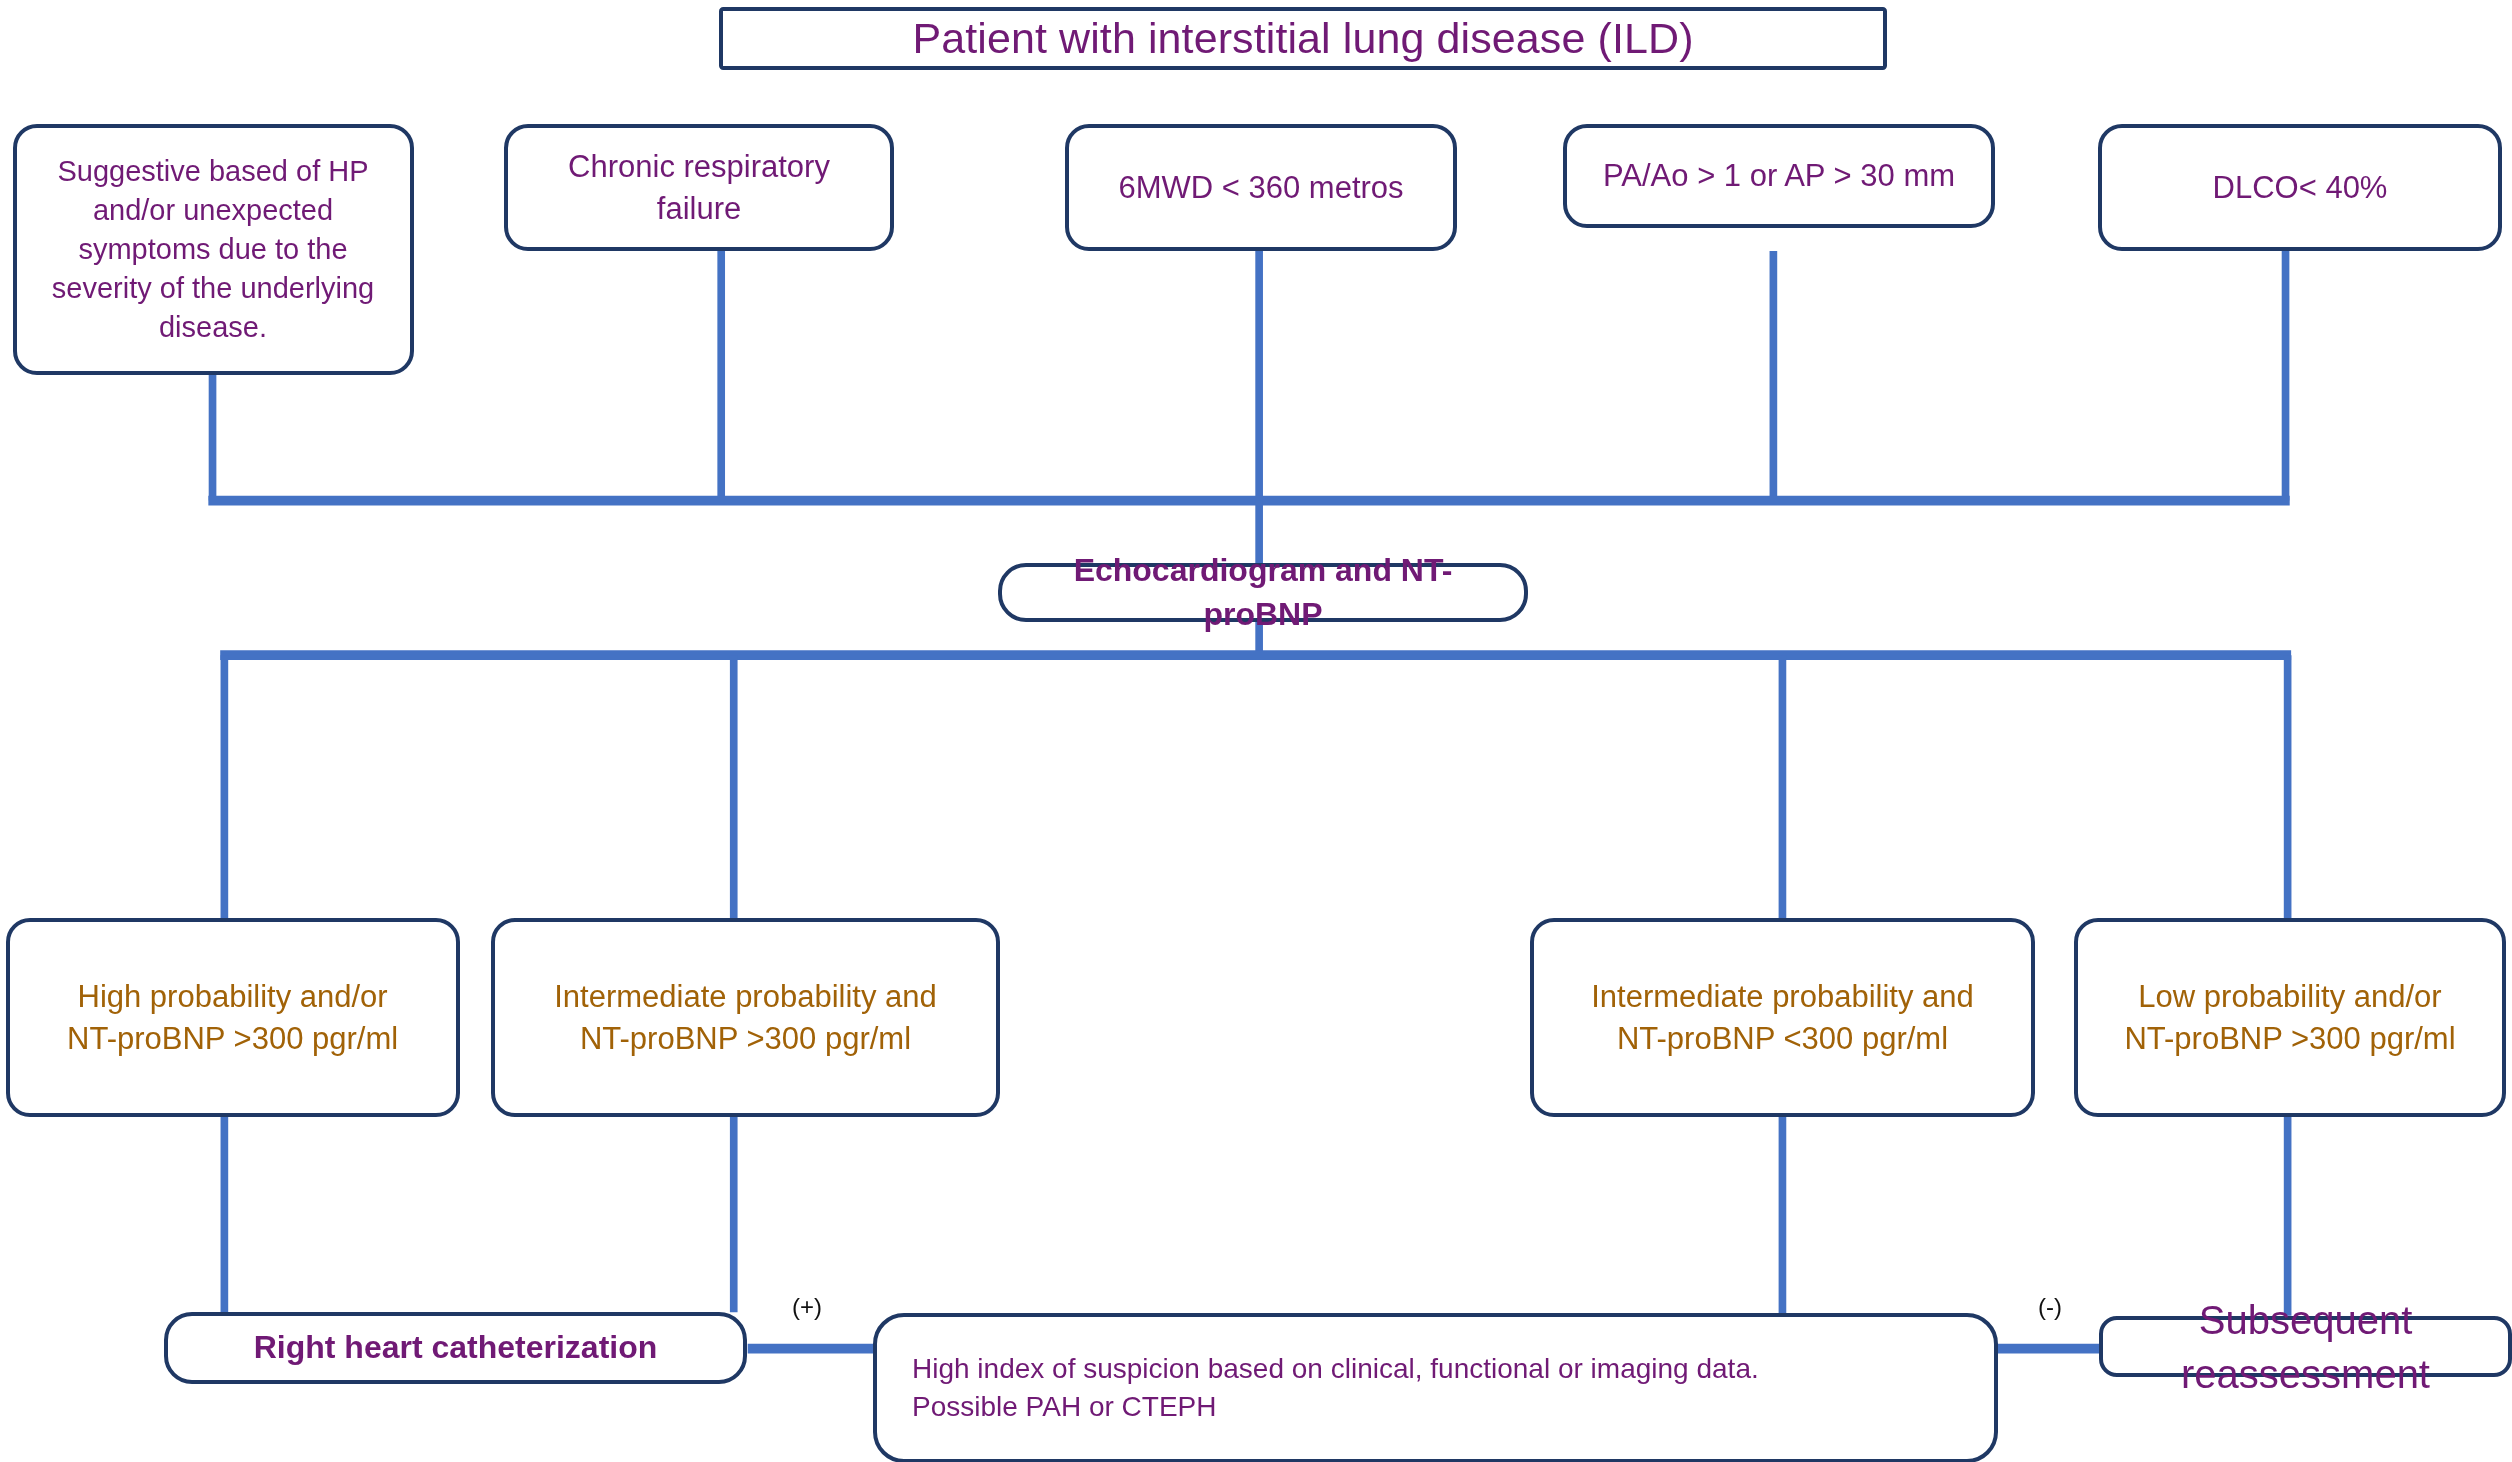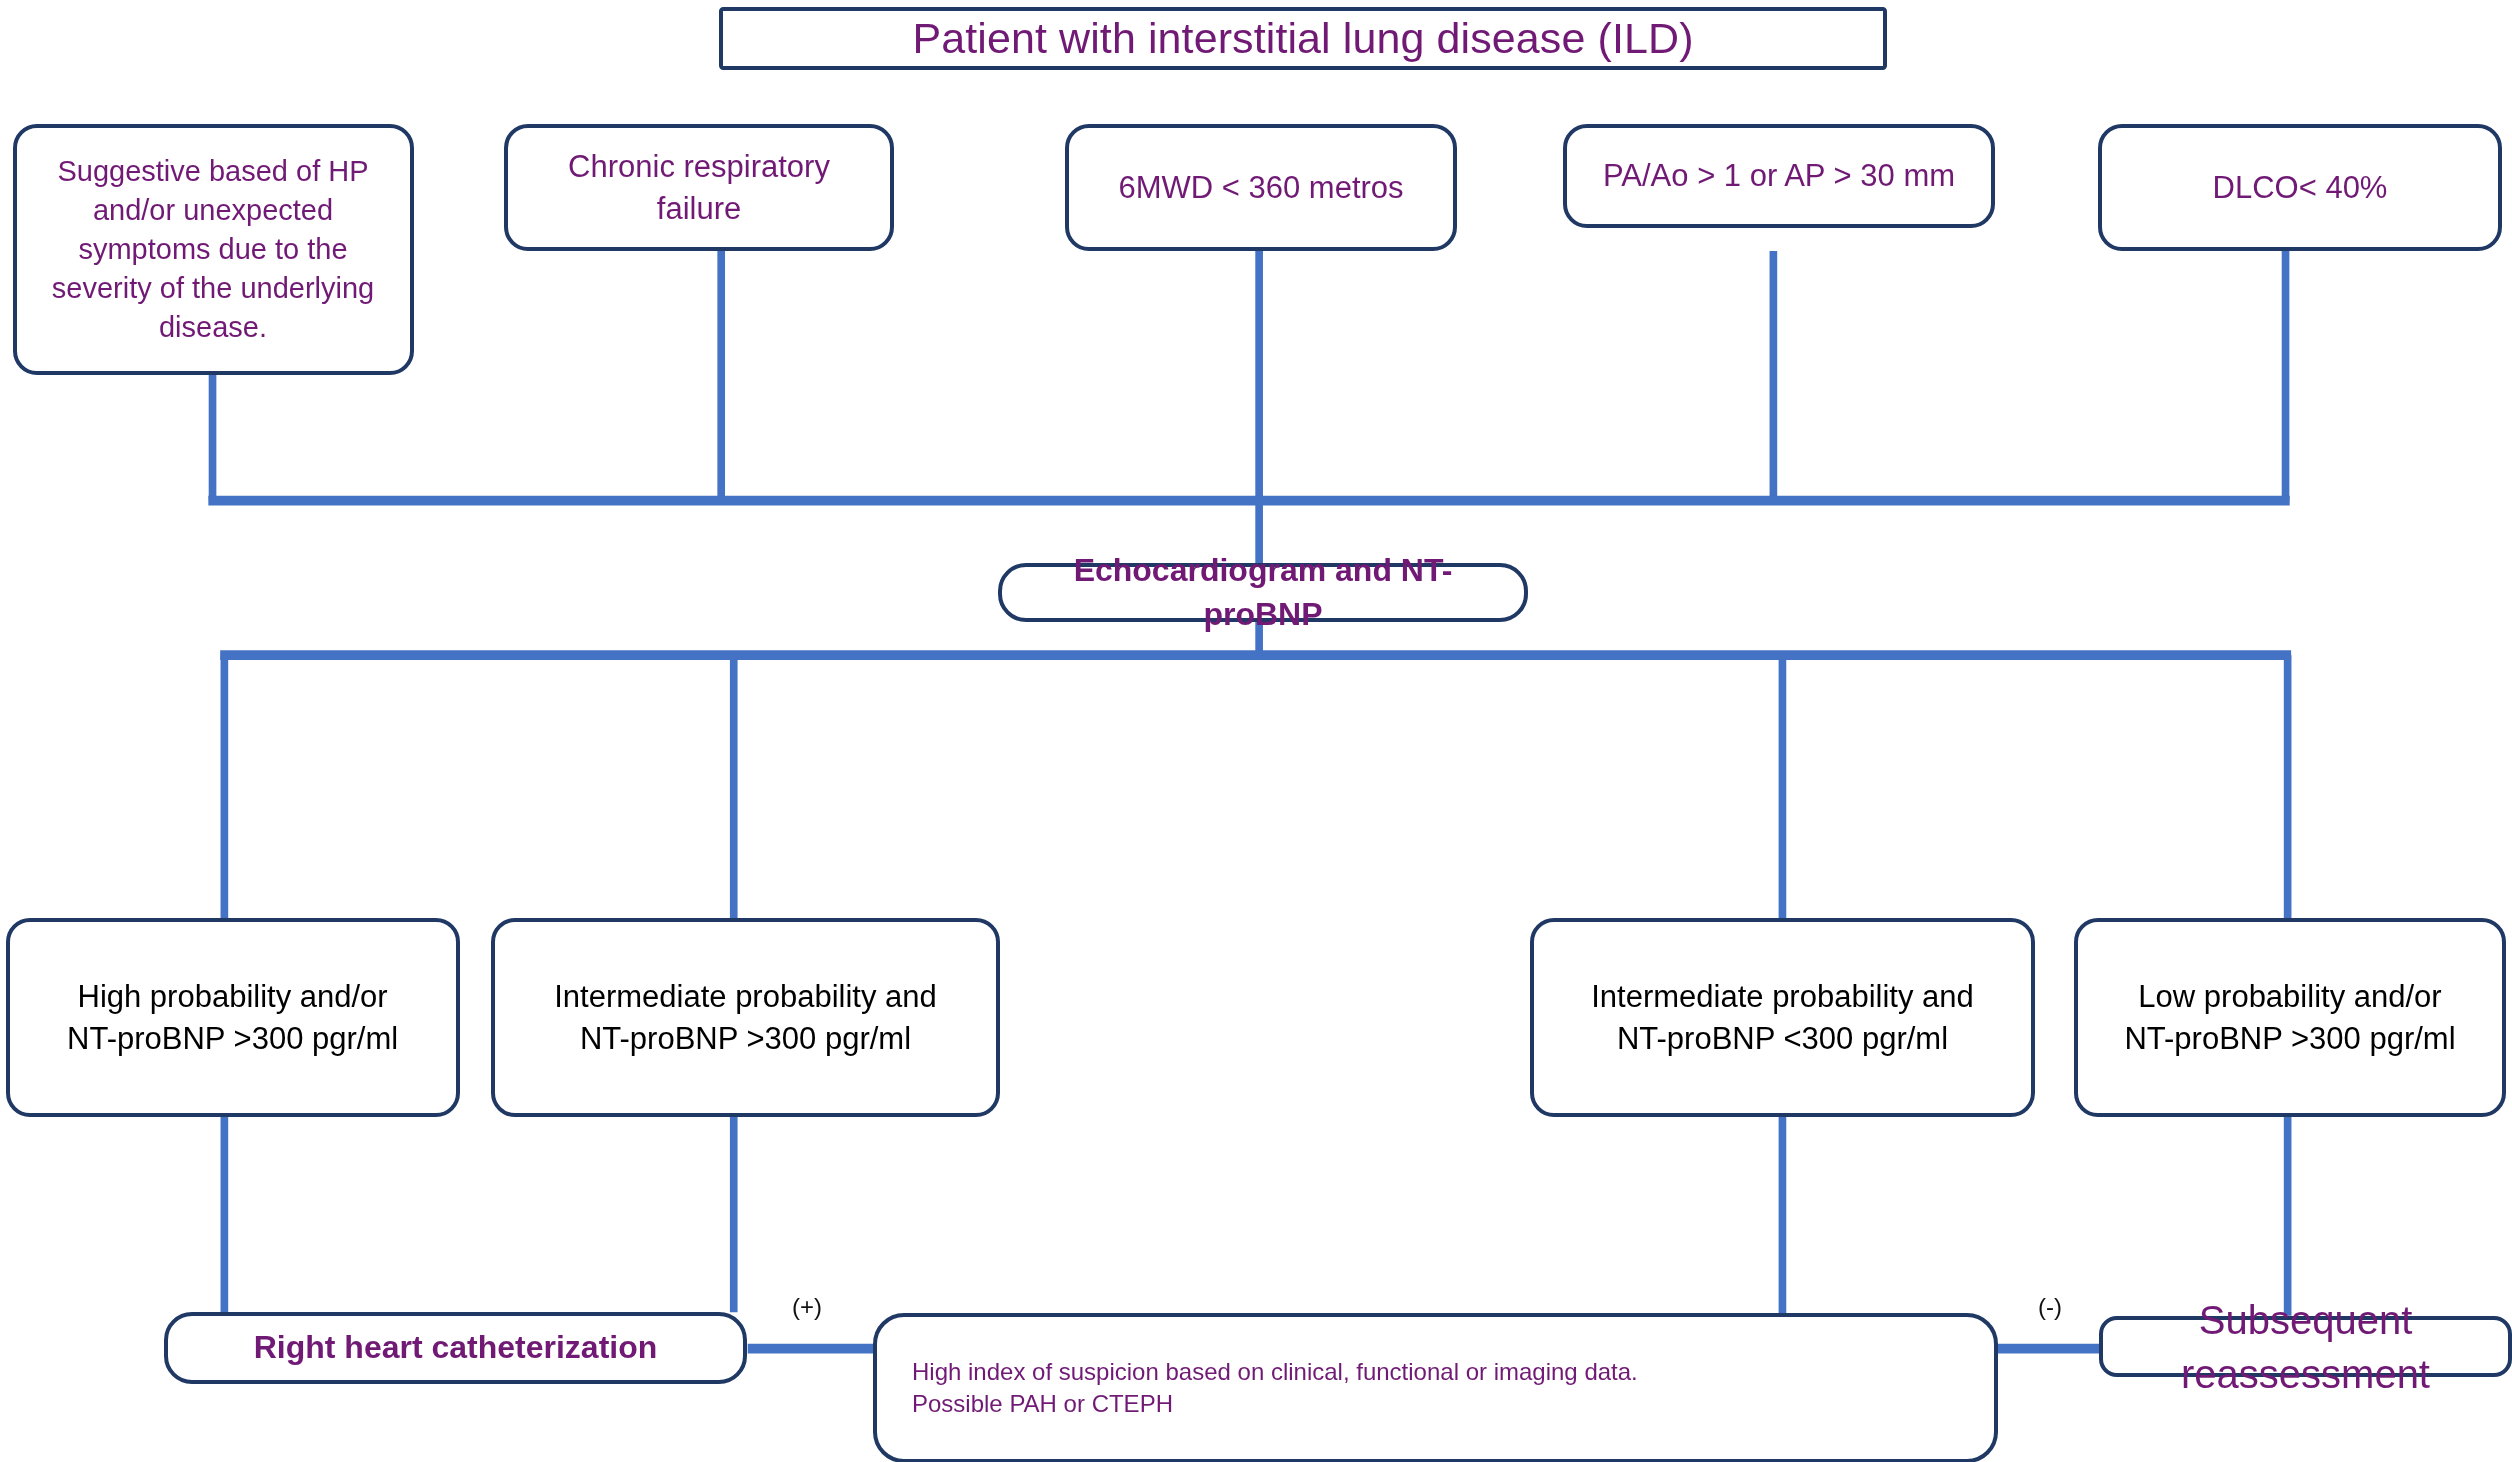--- a/index.html
+++ b/index.html
@@ -50,24 +50,24 @@
 
   .title-node {
     border-radius: 4.2px;
     border-width: 4.9px;
     font-size: 43px;
     letter-spacing: 0.1px;
   }
   .crit-node   { font-size: 31px; }
   .crit-node.tall { font-size: 29px; }
   .echo-node   { font-size: 32px; font-weight: bold; border-radius: 28px; justify-content: flex-end; }
-  .prob-node   { font-size: 31px; color: #000000; }
+  .prob-node   { font-size: 31px; color: #a16207; }
   .rhc-node    { font-size: 32px; font-weight: bold; border-radius: 28px; }
   .susp-node   {
-    font-size: 24px;
+    font-size: 28px;
     justify-content: flex-start;
     text-align: left;
     padding-left: 35px;
     border-radius: 31px;
   }
   .susp-node .txt { text-align: left; }
   .reassess-node { font-size: 40px; border-radius: 18px; }
 
   
   .sign-label {

